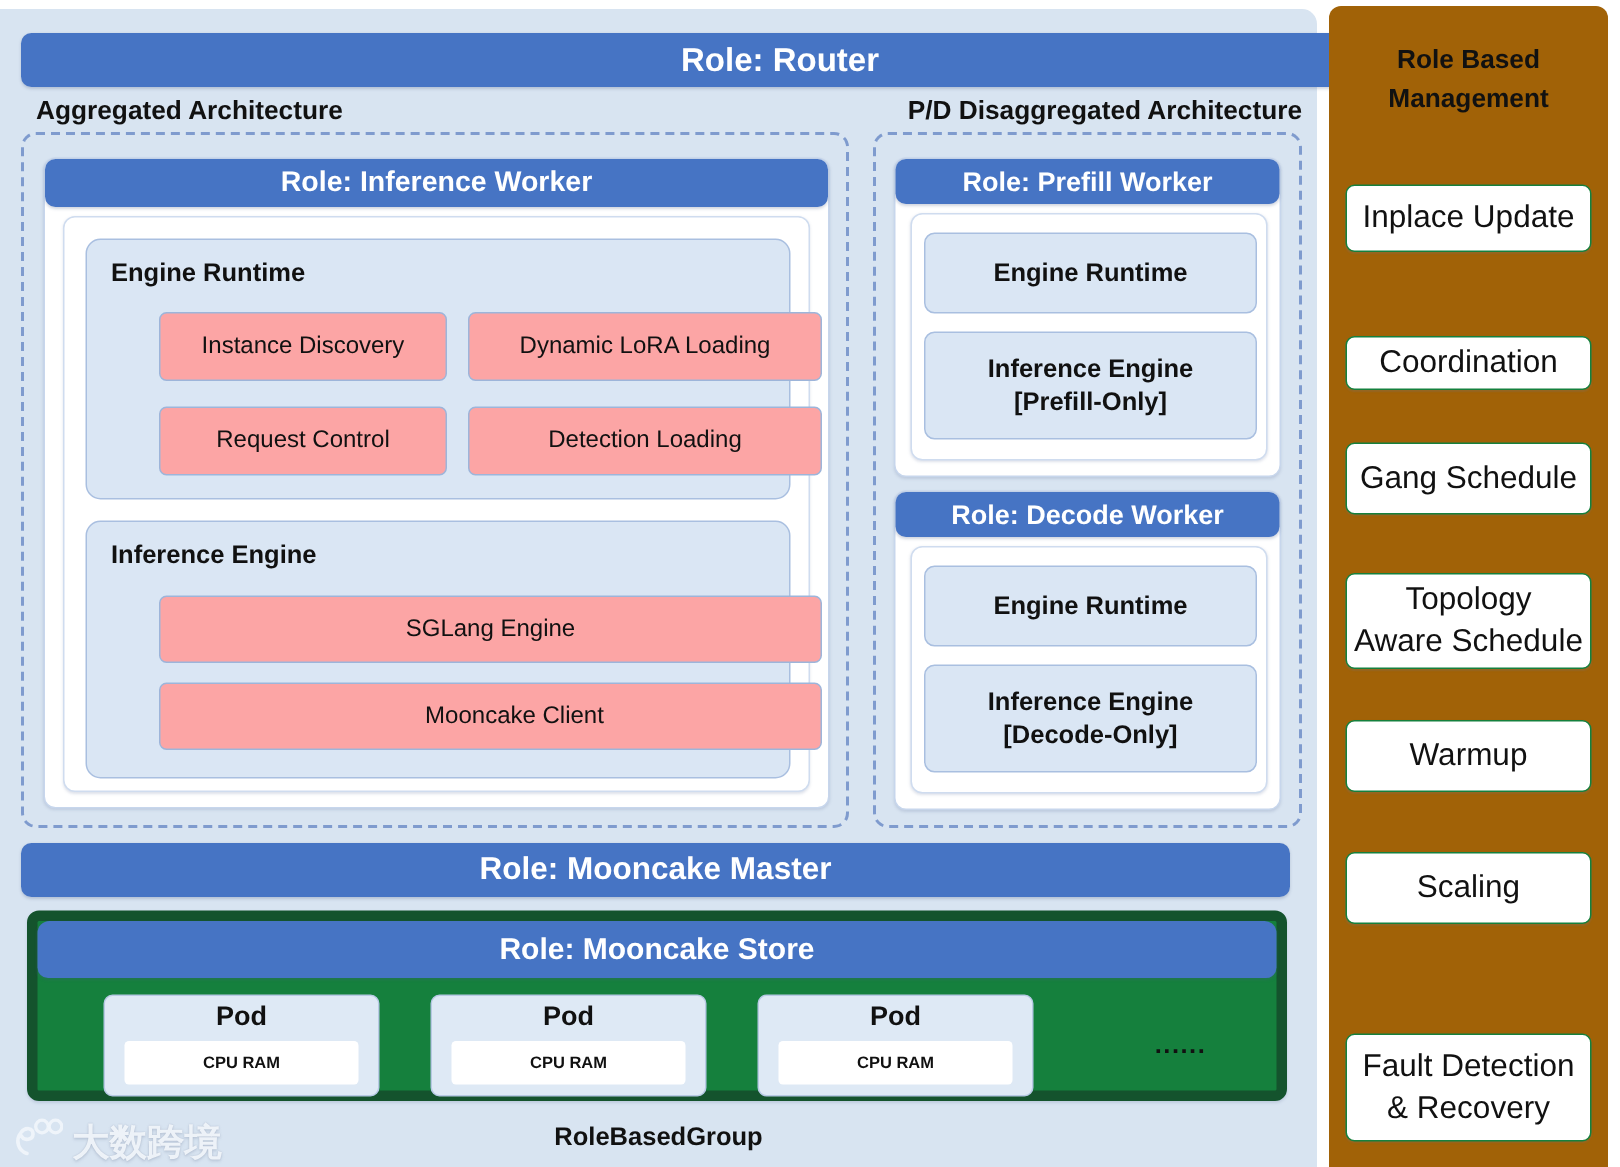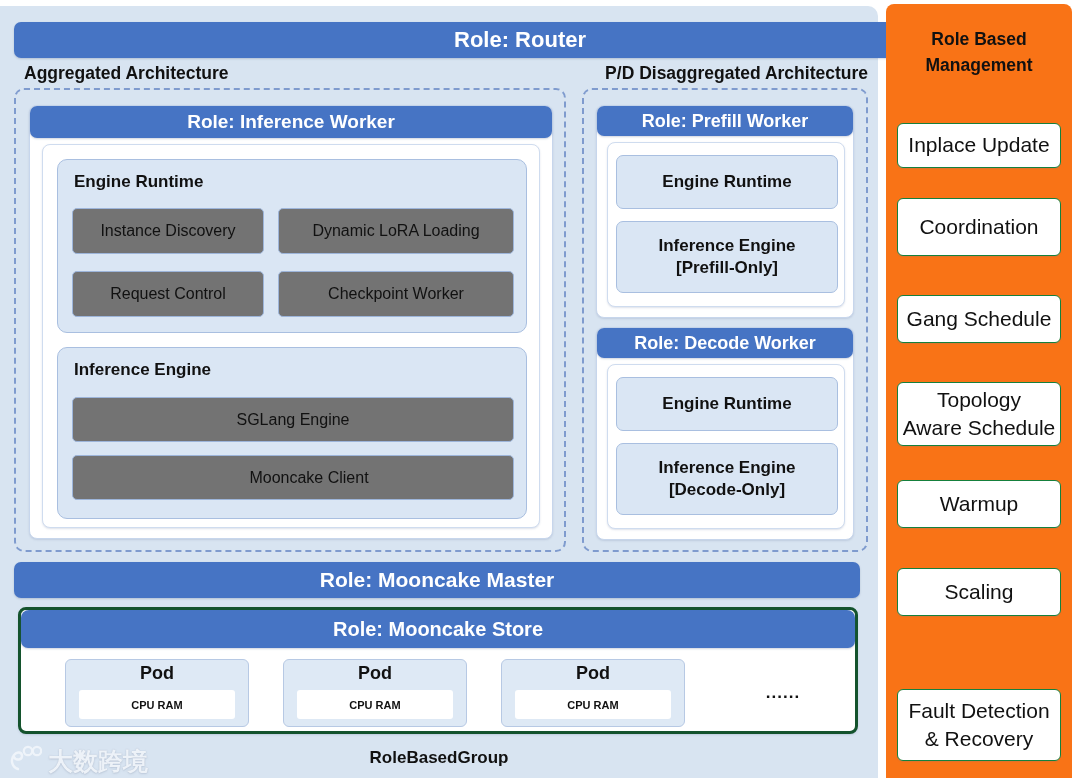--- a/index.html
+++ b/index.html
@@ -32,22 +32,22 @@
   .iw-card1 { left:13px; top:15px; width:524px; height:434px; }
   .iw-banner { position:absolute; left:0; top:0; width:100%; height:32px; font-size:19px; }
   .iw-card2 { left:12px; top:38px; width:498px; height:384px; border-color:#CFDCEF; }
 
   .panel { position:absolute; left:14px; width:470px; background:#DAE6F4;
            border:1px solid #A9BFE0; border-radius:10px; }
   .er-panel { top:14px;  height:174px; }
   .ie-panel { top:202px; height:172px; }
   .panel-title { position:absolute; left:16px; top:12px; font-size:17px; font-weight:bold; }
 
-  .wbox { position:absolute; background:#737373; border:1px solid #9DB5DA; border-radius:5px;
-          display:flex; align-items:center; justify-content:center; font-size:16px; }
+  .wbox { position:absolute; background:#fca5a5; border:1px solid #9DB5DA; border-radius:5px;
+          display:flex; align-items:center; justify-content:center; font-size:16px;margin-left:34px; }
   .er-b0 { left:14px;  top:48px;  width:192px; height:46px; }
   .er-b1 { left:220px; top:48px;  width:236px; height:46px; }
   .er-b2 { left:14px;  top:111px; width:192px; height:46px; }
   .er-b3 { left:220px; top:111px; width:236px; height:46px; }
   .ie-b0 { left:14px; top:49px;  width:442px; height:45px; }
   .ie-b1 { left:14px; top:107px; width:442px; height:45px;padding-left:32px; }
 
   
   .pd-card1 { width:258px; height:213px; left:12px; }
   .prefill-card1 { top:15px; }
@@ -57,21 +57,21 @@
   .bluebox { position:absolute; left:8px; width:222px; background:#DAE6F4;
              border:1px solid #A9BFE0; border-radius:7px;
              display:flex; align-items:center; justify-content:center;
              font-size:17px; font-weight:bold; text-align:center; line-height:1.3; }
   .bb0 { top:12px; height:54px; }
   .bb1 { top:78px; height:72px; }
 
   
   .master-banner { position:absolute; left:14px; top:556px; width:846px; height:36px; font-size:21px; }
   .store-card { position:absolute; left:18px; top:601px; width:840px; height:127px;
-                background:#ffffff; border:3px solid #14532d; border-radius:8px;
+                background:#15803d; border:7px solid #14532d; border-radius:8px;
                 box-shadow:0 1px 2px rgba(100,120,160,.22); }
   .store-banner { position:absolute; left:0; top:0; width:100%; height:38px; font-size:20px;
                   border-radius:8px 8px 7px 7px; }
   .pod { position:absolute; top:49px; width:184px; height:68px; background:#DEE9F5;
          border:1px solid #B7C9E4; border-radius:6px; text-align:center; }
   .pod-0 { left:44px; } .pod-1 { left:262px; } .pod-2 { left:480px; }
   .pod-title { margin-top:3px; font-size:18px; font-weight:bold; }
   .cpu-box { position:absolute; left:13px; right:13px; bottom:7px; height:29px; background:#fff;
              border-radius:3px; display:flex; align-items:center; justify-content:center;
              font-size:11px; font-weight:bold; }
@@ -83,30 +83,30 @@
                font-size:17px; font-weight:bold; }
 
   .watermark { position:absolute; left:8px; top:736px; height:38px;
                display:flex; align-items:center; gap:6px;
                color:rgba(243,247,252,.92); font-size:25px; font-weight:bold;
                text-shadow:0 0 1px rgba(150,162,185,.65), 0 1px 2px rgba(150,162,185,.35); }
   .wm-logo { display:inline-block; opacity:.92; }
 
   
   .sidebar { position:absolute; left:886px; top:4px; width:186px; height:774px;
-             background:#f97316; border-radius:8px 8px 0 0; }
+             background:#a16207; border-radius:8px 8px 0 0; }
   .sidebar-title { position:absolute; left:0; top:22px; width:100%; text-align:center;
                    font-size:17.5px; font-weight:bold; line-height:1.5; }
   .side-item { position:absolute; left:11px; width:164px; background:#fff;
                border:1px solid #15803d; border-radius:6px;
                display:flex; align-items:center; justify-content:center;
                font-size:21px; text-align:center; line-height:1.35;
                box-shadow:0 1px 1px rgba(100,120,160,.18); }
   .si-0 { top:119px; height:45px; }
-  .si-1 { top:194px; height:58px;text-align:right; }
+  .si-1 { top:220px; height:36px;text-align:right; }
   .si-2 { top:291px; height:48px; }
   .si-3 { top:378px; height:64px; }
   .si-4 { top:476px; height:48px; }
   .si-5 { top:564px; height:48px; }
   .si-6 { top:651px; height:72px;margin-top:34px; }
 
   .ml { white-space:pre-line; }
 </style>
 </head>
 <body>
@@ -123,21 +123,21 @@
     <div class="dashed-box left-dashed">
       <div class="card iw-card1">
         <div class="banner iw-banner">Role: Inference Worker</div>
         <div class="card iw-card2">
 
           <div class="panel er-panel">
             <div class="panel-title">Engine Runtime</div>
             <div class="wbox er-b0">Instance Discovery</div>
             <div class="wbox er-b1">Dynamic LoRA Loading</div>
             <div class="wbox er-b2">Request Control</div>
-            <div class="wbox er-b3">Checkpoint Worker</div>
+            <div class="wbox er-b3">Detection Loading</div>
           </div>
 
           <div class="panel ie-panel">
             <div class="panel-title">Inference Engine</div>
             <div class="wbox ie-b0">SGLang Engine</div>
             <div class="wbox ie-b1">Mooncake Client</div>
           </div>
 
         </div>
       </div>

